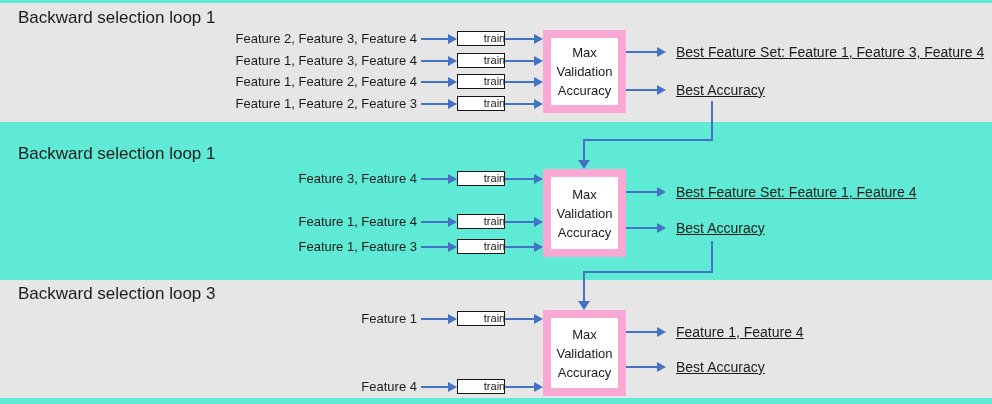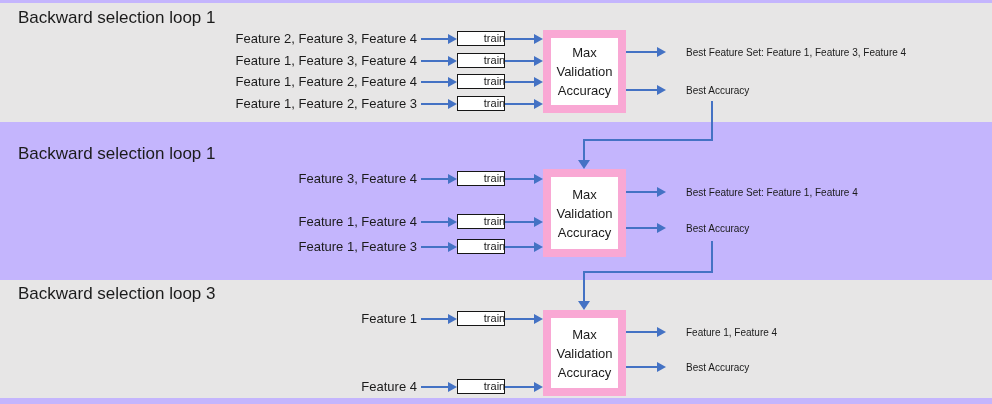--- a/index.html
+++ b/index.html
@@ -1,18 +1,18 @@
 <!DOCTYPE html>
 <html><head>
 <meta charset="utf-8">
 <style>
   html,body { margin:0; padding:0; background:#ffffff; }
   .canvas {
     position:relative; width:992px; height:404px; overflow:hidden;
-    background:#c4b5fd; color:#1b1b1b;
+    background:#5eead4; color:#1b1b1b;
     font-family:"Liberation Sans", sans-serif;
   }
   .band { position:absolute; left:0; width:992px; background:#e7e6e6; }
   .band.b1 { top:3px;   height:119px; }
   .band.b3 { top:280px; height:118px; }
 
   .ltitle { position:absolute; left:18px; font-size:17px; line-height:20px; color:#1b1b1b; white-space:nowrap; }
   .ltitle.t1 { top:8px; } .ltitle.t2 { top:144px; } .ltitle.t3 { top:284px;text-align:right; }
 
   
@@ -33,21 +33,21 @@
 
   .maxbox { position:absolute; left:543px; width:83px; box-sizing:border-box;
             background:#ffffff; border:8px solid #f9a8d4;
             display:flex; flex-direction:column; justify-content:center;
             text-align:center; font-size:13px; line-height:19px; }
   .maxbox.m1 { top:30px;  height:83px; }
   .maxbox.m2 { top:169px; height:88px; }
   .maxbox.m3 { top:310px; height:86px; }
 
   .orow { position:absolute; left:626px; height:16px; display:flex; align-items:center; }
-  .olabel { font-size:10px; white-space:nowrap; margin-left:20px; }
+  .olabel { font-size:14px; white-space:nowrap; margin-left:10px;text-decoration:underline; }
 
   .vline { position:absolute; width:2px; background:#4472c4; }
   .hline { position:absolute; height:2px; background:#4472c4; }
   .dhead { position:absolute; width:0; height:0;
            border-left:6px solid transparent; border-right:6px solid transparent;
            border-top:9px solid #4472c4; }
 </style>
 </head>
 <body>
 

